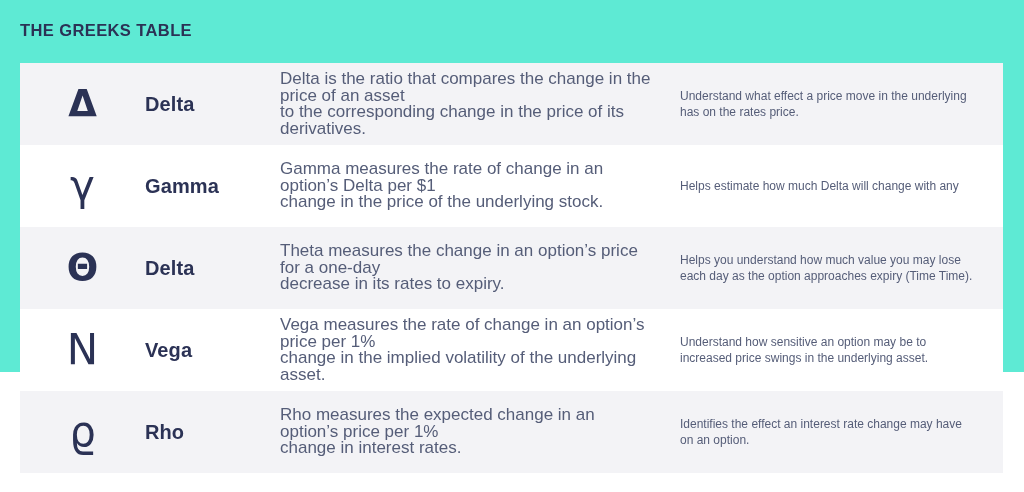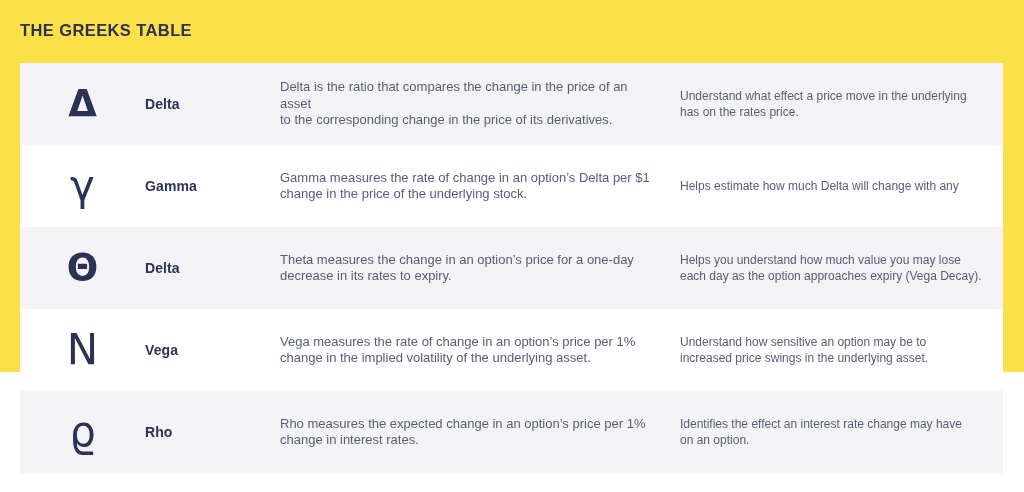--- a/index.html
+++ b/index.html
@@ -12,21 +12,21 @@
     background: #ffffff;
     font-family: "Liberation Sans", sans-serif;
     color: #2b3255;
     overflow: hidden;
   }
 
   #page {
     position: relative;
     width: 1024px;
     height: 372px;
-    background: #fde047;
+    background: #5eead4;
   }
 
   #page-title {
     position: absolute;
     left: 20px;
     top: 18px;
     font-size: 16.5px;
     font-weight: bold;
     letter-spacing: 0.4px;
     color: #2b3255;
@@ -68,30 +68,30 @@
     text-align: center;
   }
   .cell-symbol .glyph.thin {
     font-weight: normal;
     font-size: 42px;
   }
 
   .cell-name {
     width: 135px;
     flex: 0 0 135px;
-    font-size: 14px;
+    font-size: 20px;
     font-weight: bold;
     color: #2b3255;
     letter-spacing: 0.1px;
   }
 
   .cell-desc {
     width: 400px;
     flex: 0 0 400px;
-    font-size: 13px;
+    font-size: 17px;
     line-height: 16.5px;
     color: #555d78;
     padding-right: 24px;
     box-sizing: border-box;
   }
 
   .cell-use {
     flex: 1 1 auto;
     font-size: 12px;
     line-height: 16.5px;
@@ -144,21 +144,21 @@
       <div class="cell-symbol">
         <span class="glyph">Θ</span>
       </div>
       <div class="cell-name">Delta</div>
       <div class="cell-desc">
         <span class="desc-line">Theta measures the change in an option’s price for a one-day</span>
         <span class="desc-line">decrease in its rates to expiry.</span>
       </div>
       <div class="cell-use">
         <span class="desc-line">Helps you understand how much value you may lose</span>
-        <span class="desc-line">each day as the option approaches expiry (Vega Decay).</span>
+        <span class="desc-line">each day as the option approaches expiry (Time Time).</span>
       </div>
     </div>
 
     <div class="greek-row plain">
       <div class="cell-symbol">
         <span class="glyph thin">Ν</span>
       </div>
       <div class="cell-name">Vega</div>
       <div class="cell-desc">
         <span class="desc-line">Vega measures the rate of change in an option’s price per 1%</span>

